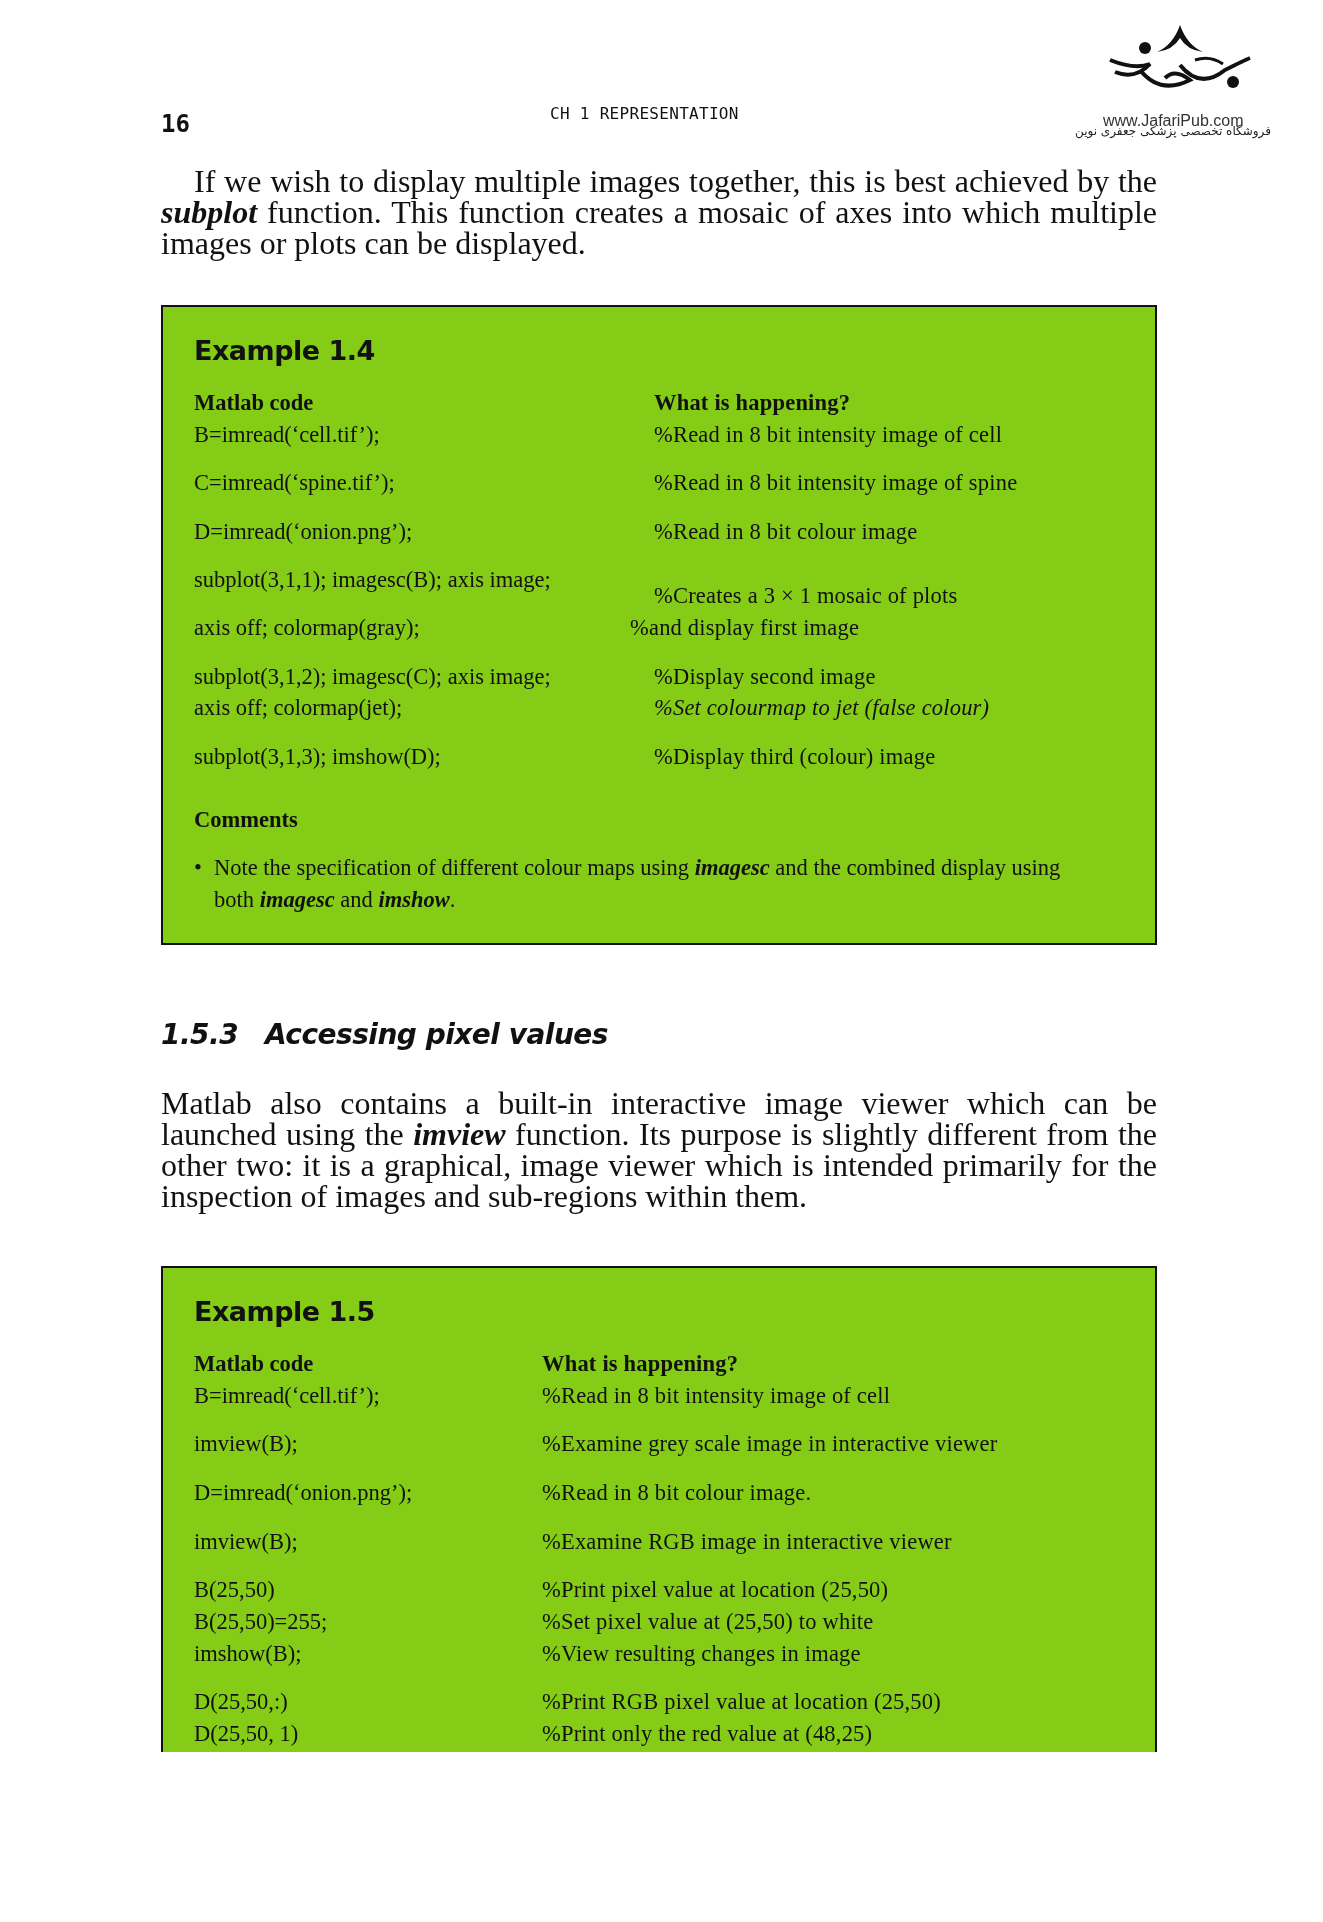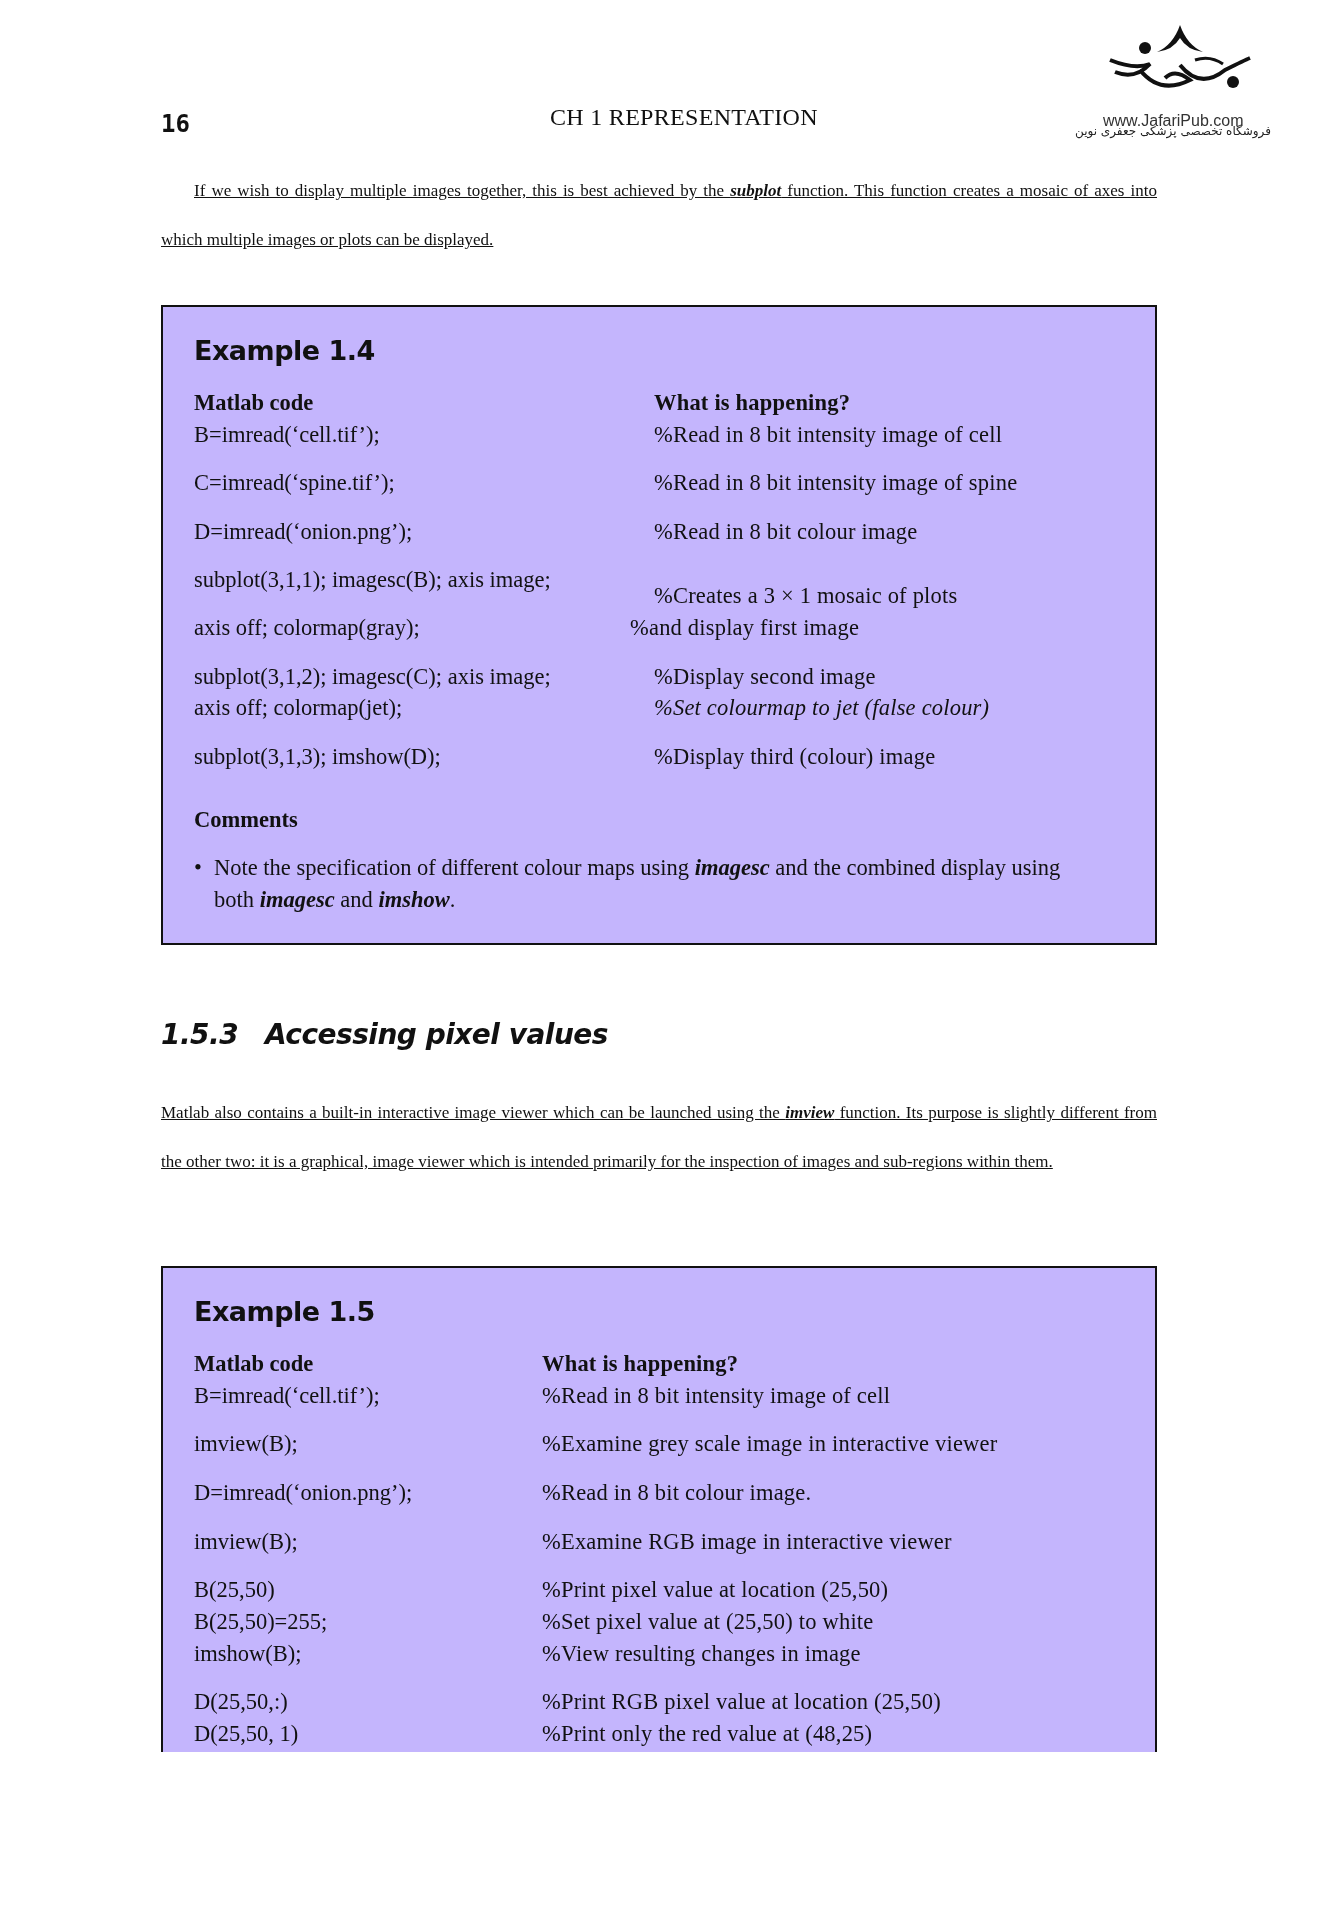--- a/index.html
+++ b/index.html
@@ -1,32 +1,32 @@
 <!DOCTYPE html>
 <html><head>
 <meta charset="utf-8">
 <style>
   html, body { margin: 0; padding: 0; background: #ffffff; }
   body { width: 1323px; height: 1922px; position: relative; overflow: hidden; color: #111; }
   .serif { font-family: "Liberation Serif", "DejaVu Serif", serif; }
   .mono { font-family: "DejaVu Sans Mono", "Liberation Mono", monospace; }
 
   .page-number { position: absolute; left: 161px; top: 110px; font-size: 24px; font-weight: bold; }
-  .running-head { position: absolute; left: 550px; top: 104px; font-size: 24px; letter-spacing: 0.3px; font-family: Liberation Serif, serif; }
+  .running-head { position: absolute; left: 550px; top: 104px; font-size: 16px; letter-spacing: 0.3px; }
 
   .logo { position: absolute; left: 1075px; top: 20px; width: 220px; height: 130px; }
   .logo svg { position: absolute; left: 30px; top: 0; }
   .logo-url { position: absolute; left: 28px; top: 92px; font-size: 16px; color: #333; font-family: "Liberation Sans", sans-serif; }
   .logo-persian { position: absolute; left: 0px; top: 104px; font-size: 12px; color: #222; font-family: "DejaVu Sans", sans-serif; direction: rtl; white-space: nowrap; }
 
-  .para { position: absolute; left: 161px; width: 996px; font-size: 17px; line-height: 49px; text-align: justify; text-decoration: underline; }
+  .para { position: absolute; left: 161px; width: 996px; font-size: 32px; line-height: 31px; text-align: justify; }
   .para p { margin: 0; }
   .indent { text-indent: 33px; }
 
-  .example-box { position: absolute; left: 161px; width: 992px; background: #c4b5fd; border: 2px solid #111; }
+  .example-box { position: absolute; left: 161px; width: 992px; background: #84cc16; border: 2px solid #111; }
   .example-box.cut { border-bottom: none; }
   .ex-title { position: absolute; left: 31px; font-size: 27px; font-weight: bold; font-family: "DejaVu Sans", sans-serif; letter-spacing: -0.5px; }
   .ex-row { position: absolute; left: 31px; right: 20px; font-size: 22.5px; line-height: 32px; }
   .ex-row .code { position: absolute; left: 0; white-space: nowrap; }
   .ex-row .desc { position: absolute; white-space: nowrap; letter-spacing: 0.2px; }
   .bold { font-weight: bold; }
   .bullet { position: absolute; left: 31px; font-size: 22.5px; line-height: 32px; width: 880px; }
   .bullet .dot { position: absolute; left: 0; top: 0; }
   .bullet .txt { display: block; padding-left: 20px; }
 

